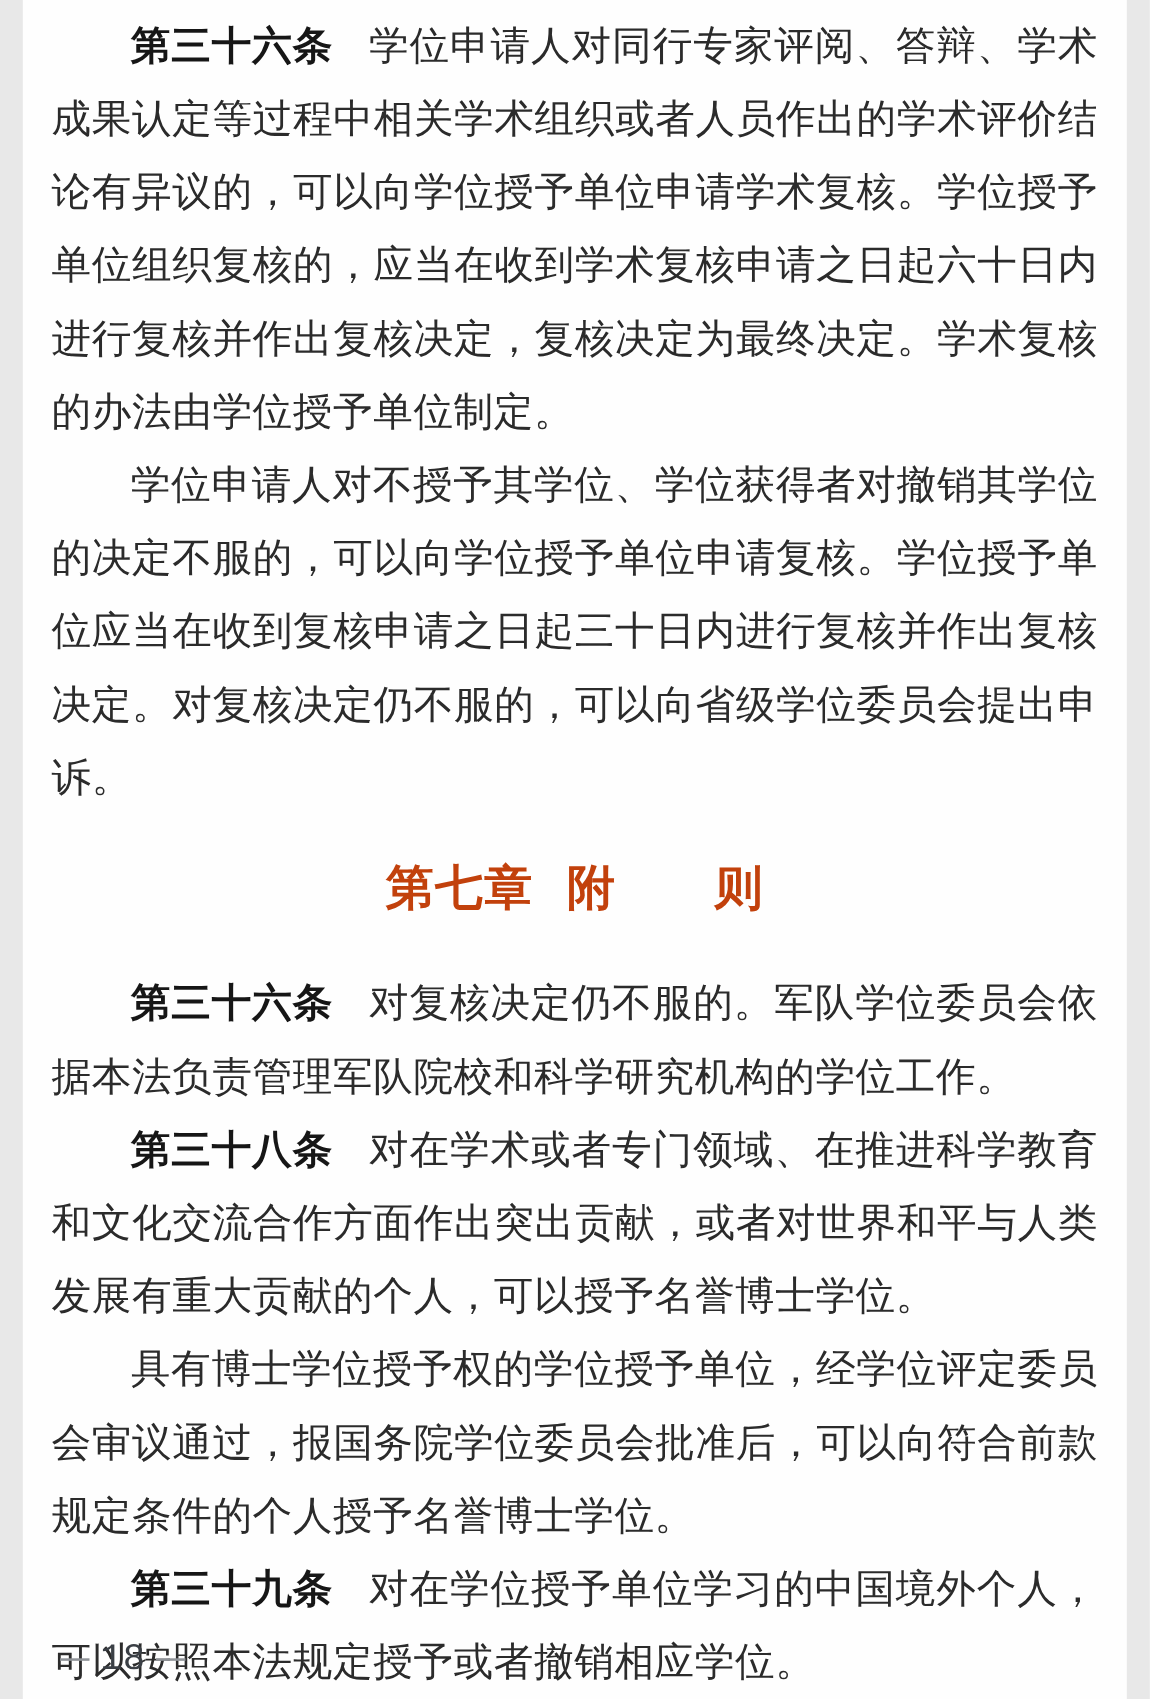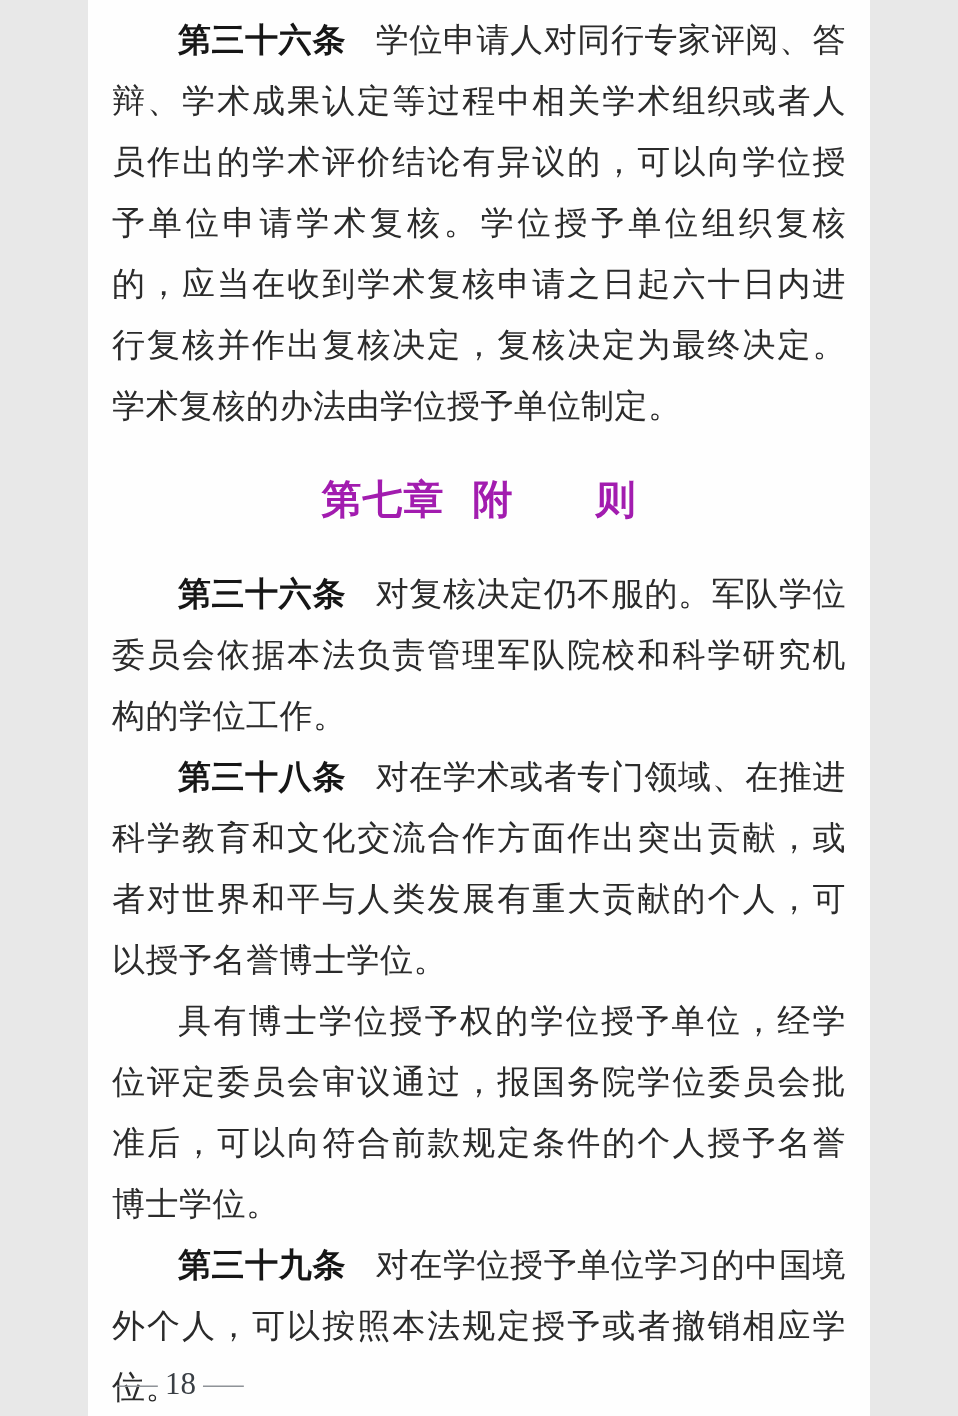--- a/index.html
+++ b/index.html
@@ -2,28 +2,28 @@
 <html><head>
 <meta charset="utf-8">
 <style>
   html, body {
     margin: 0;
     padding: 0;
     background: #e8e8e8;
   }
   .page {
     position: relative;
-    width: 782px;
+    width: 920px;
     height: 1416px;
     margin: 0 auto;
     background: #fefefe;
     box-sizing: border-box;
     padding: 10px 24px 0 24px;
     overflow: hidden;
-    font-family: Liberation Serif, serif;
+    font-family: Liberation Mono, monospace;
     color: #2b2b2b;
   }
   .para {
     margin: 0;
     font-size: 33px;
     line-height: 61px;
     text-align: justify;
     text-justify: inter-character;
     text-align-last: left;
     text-indent: 2em;
@@ -33,21 +33,21 @@
     font-weight: bold;
     color: #161616;
     margin-right: 0.9em;
   }
   .chapter-heading {
     margin: 32px 0 34px 0;
     font-size: 40px;
     line-height: 61px;
     font-weight: bold;
     text-align: center;
-    color: #a21caf;
+    color: #c2410c;
     letter-spacing: 1px;
   }
   .chapter-number {
     margin-right: 0.7em;
   }
   .page-footer {
     position: absolute;
     left: 34px;
     bottom: 14px;
     font-size: 31px;
@@ -64,20 +64,21 @@
     color: #3a3f45;
   }
 </style>
 </head>
 <body>
 
 <div class="page">
 
   <p class="para"><span class="article-label">第三十六条</span><span>学位申请人对同行专家评阅、答辩、学术成果认定等过程中相关学术组织或者人员作出的学术评价结论有异议的，可以向学位授予单位申请学术复核。学位授予单位组织复核的，应当在收到学术复核申请之日起六十日内进行复核并作出复核决定，复核决定为最终决定。学术复核的办法由学位授予单位制定。</span></p>
 
+  <p class="para"><span>学位申请人对不授予其学位、学位获得者对撤销其学位的决定不服的，可以向学位授予单位申请复核。学位授予单位应当在收到复核申请之日起三十日内进行复核并作出复核决定。对复核决定仍不服的，可以向省级学位委员会提出申诉。</span></p>
 
   <h2 class="chapter-heading"><span class="chapter-number">第七章</span><span class="chapter-title">附　　则</span></h2>
 
   <p class="para"><span class="article-label">第三十六条</span><span>对复核决定仍不服的。军队学位委员会依据本法负责管理军队院校和科学研究机构的学位工作。</span></p>
 
   <p class="para"><span class="article-label">第三十八条</span><span>对在学术或者专门领域、在推进科学教育和文化交流合作方面作出突出贡献，或者对世界和平与人类发展有重大贡献的个人，可以授予名誉博士学位。</span></p>
 
   <p class="para"><span>具有博士学位授予权的学位授予单位，经学位评定委员会审议通过，报国务院学位委员会批准后，可以向符合前款规定条件的个人授予名誉博士学位。</span></p>
 
   <p class="para"><span class="article-label">第三十九条</span><span>对在学位授予单位学习的中国境外个人，可以按照本法规定授予或者撤销相应学位。</span></p>

